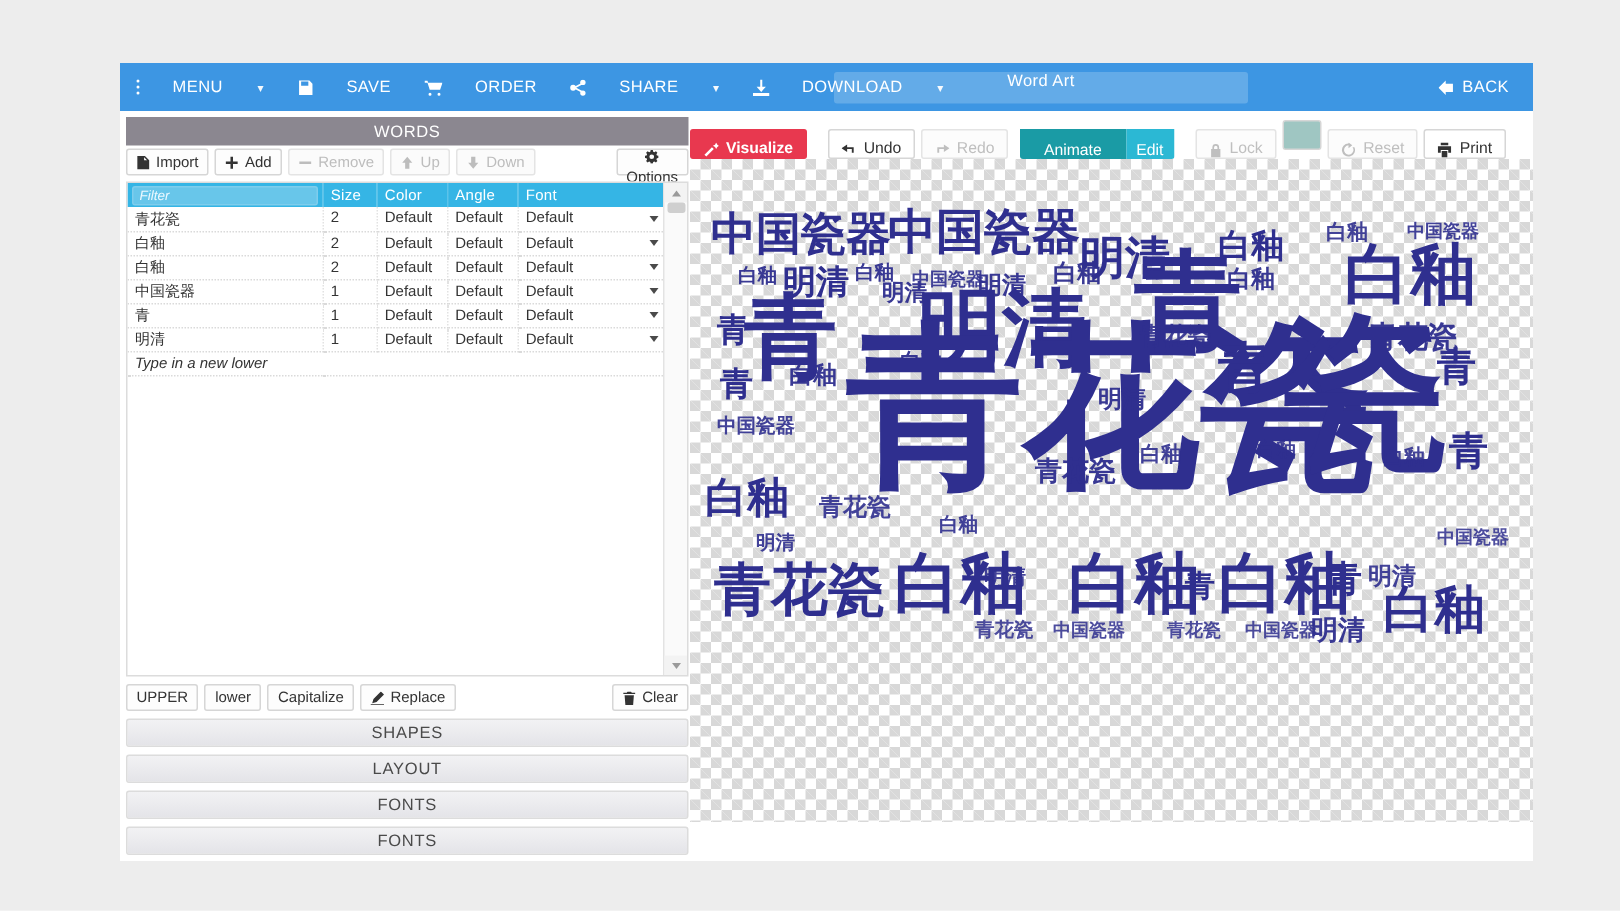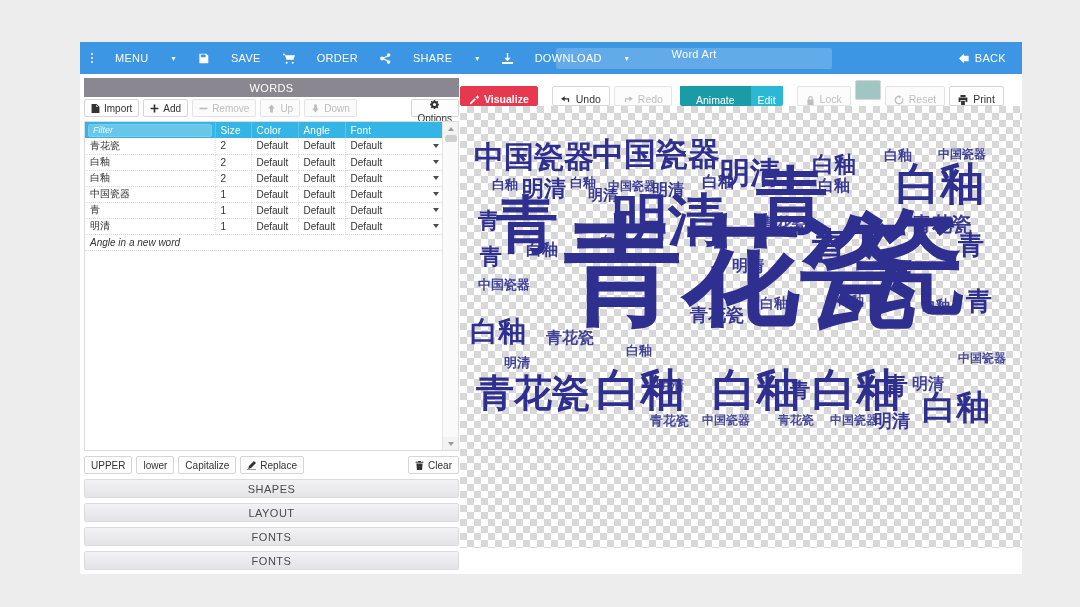--- a/index.html
+++ b/index.html
@@ -385,21 +385,21 @@
               <td class="font-cell">Default<span class="row-caret"></span></td>
             </tr>
             <tr>
               <td class="word-cell">明清</td>
               <td>1</td>
               <td class="dim">Default</td>
               <td class="dim">Default</td>
               <td class="font-cell">Default<span class="row-caret"></span></td>
             </tr>
             <tr id="newword-row">
-              <td colspan="5">Angle in a new word</td>
+              <td colspan="5">Type in a new lower</td>
             </tr>
           </tbody>
       </table>
 
       <div id="hdr-scroll">
         <span class="hdr-tri-up"></span>
         <span class="hdr-tri-dn"></span>
       </div>
 
       <div id="tbl-scroll">

